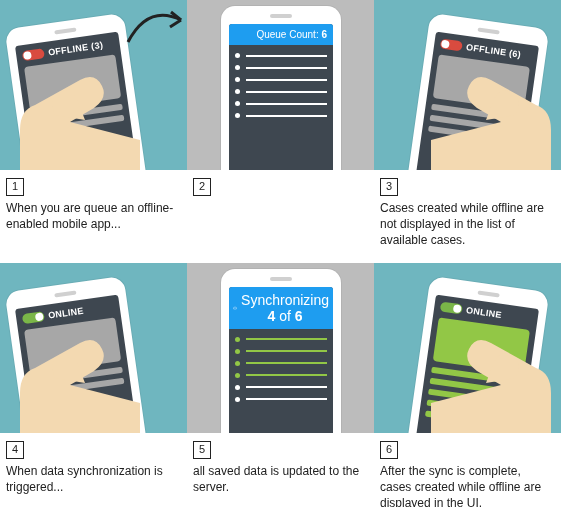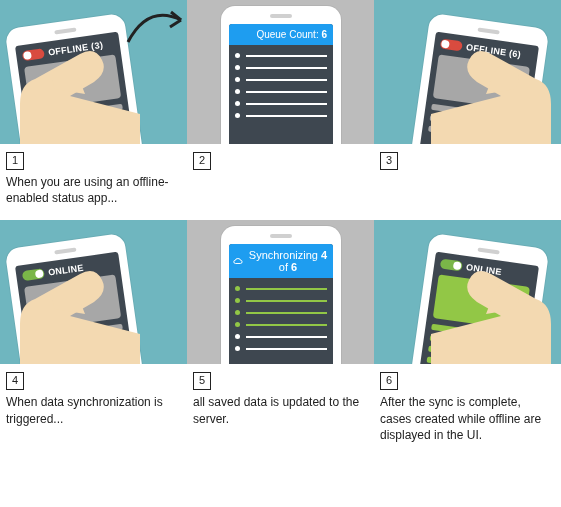--- a/index.html
+++ b/index.html
@@ -13,21 +13,21 @@
   .grid {
     display: grid;
     grid-template-columns: repeat(3, 1fr);
     width: 561px;
   }
   .cell {
     display: flex;
     flex-direction: column;
   }
   .illus {
-    height: 144px;
+    height: 170px;
     position: relative;
     overflow: hidden;
   }
   .bg-teal { background: #6fb6bf; }
   .bg-gray { background: #bcbcbc; }
 
   
   .phone {
     position: absolute;
     width: 120px;
@@ -135,21 +135,21 @@
     flex: 1;
     height: 2px;
     background: #fff;
   }
   .qline.green { background: #92c746; }
 
   
   .sync-header {
     background: #1e9df0;
     color: #fff;
-    font-size: 11px;
+    font-size: 14px;
     padding: 5px 4px;
     text-align: center;
     margin: -6px -6px 8px -6px;
     display: flex;
     align-items: center;
     justify-content: center;
     gap: 4px;
   }
 
   
@@ -222,21 +222,21 @@
       </div>
       <div class="arrow">
         <svg viewBox="0 0 70 50">
           <path d="M5 40 Q 25 2 58 18" stroke="#222" stroke-width="3" fill="none"></path>
           <path d="M58 18 L48 10 M58 18 L47 25" stroke="#222" stroke-width="3" fill="none"></path>
         </svg>
       </div>
     </div>
     <div class="caption">
       <span class="numbox">1</span>
-      <span class="cap-text">When you are using an offline-enabled status app...</span>
+      <span class="cap-text">When you are queue an offline-enabled mobile app...</span>
     </div>
   </div>
 
   <div class="cell">
     <div class="illus bg-gray">
       <div class="phone center">
         <div class="speaker"></div>
         <div class="screen">
           <div class="queue-header">
             <span>Queue Count: </span><b>6</b>
@@ -292,20 +292,21 @@
         <svg viewBox="0 0 210 180">
           <g transform="scale(-1,1) translate(-210,0)">
             <path fill="#f3d9b1" d="M60 180 L60 110 Q60 90 75 85 L120 60 Q135 52 142 66 Q148 78 134 88 L110 102 L180 120 L180 180 Z"></path>
             <path fill="#f3d9b1" d="M95 95 Q88 78 100 72 Q112 66 118 82 L125 100 Z"></path>
           </g>
         </svg>
       </div>
     </div>
     <div class="caption">
       <span class="numbox">3</span>
+      <span class="cap-text">Cases created while offline are not displayed in the list of available cases.</span>
     </div>
   </div>
 
   <div class="cell">
     <div class="illus bg-teal">
       <div class="phone tilt-left">
         <div class="speaker"></div>
         <div class="screen">
           <div class="statusbar">
             <div class="toggle on"></div>

